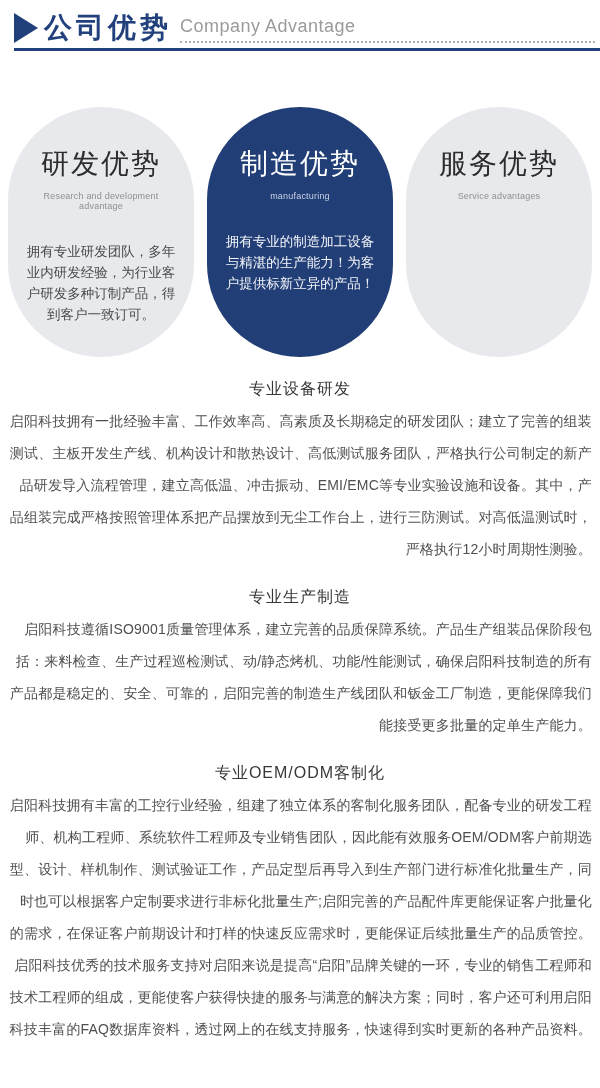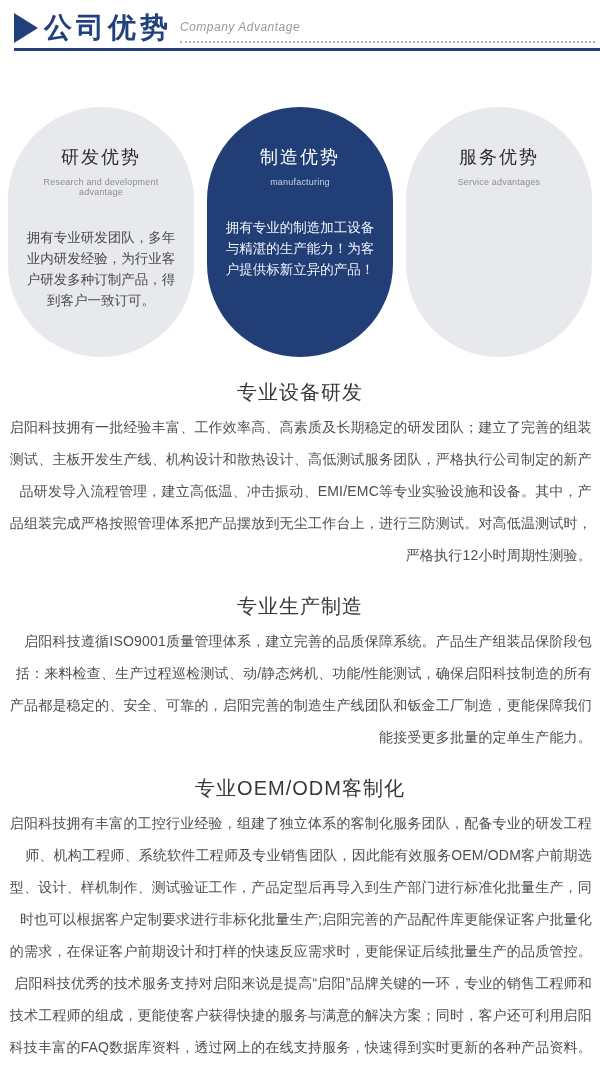--- a/index.html
+++ b/index.html
@@ -31,25 +31,24 @@
     white-space: nowrap;
   }
   .header-sub-wrap {
     flex: 1;
     align-self: flex-end;
     margin: 0 5px 0 8px;
     border-bottom: 2px dotted #b0b0b0;
     padding-bottom: 5px;
   }
   .header-sub {
-    font-size: 12px;
+    font-size: 18px;
     color: #9b9b9b;
     letter-spacing: 0.5px;
     line-height: 18px;
-    font-style: italic;
   }
   .header-line {
     margin-top: 5px;
     width: 600px; height: 3px;
     background: #21407c;
   }
 
   
   .cards-row {
     margin-top: 56px;
@@ -59,21 +58,21 @@
   }
   .card {
     width: 186px; height: 250px;
     background: #e7e9ed;
     border-radius: 93px;
     text-align: center;
     padding: 38px 17px 0 17px;
   }
   .card.dark { background: #223e76; }
   .card-title {
-    font-size: 18px;
+    font-size: 28px;
     font-weight: 500;
     color: #2d2d2d;
     letter-spacing: 2px;
   }
   .card.dark .card-title { color: #ffffff; }
   .card-sub {
     margin-top: 8px;
     font-size: 9px;
     color: #8f8f8f;
     letter-spacing: 0.2px;
@@ -87,21 +86,21 @@
     text-align: center;
   }
   .card.dark .card-body { color: #f2f4f9; }
 
   
   .sections { padding: 0 8px; }
   .section-heading {
     margin-top: 22px;
     margin-bottom: 5px;
     text-align: center;
-    font-size: 20px;
+    font-size: 16px;
     font-weight: 500;
     color: #383838;
     letter-spacing: 1px;
   }
   .section-body {
     font-size: 14px;
     line-height: 32px;
     color: #4f4f4f;
     text-align: right;
     letter-spacing: 0.2px;

